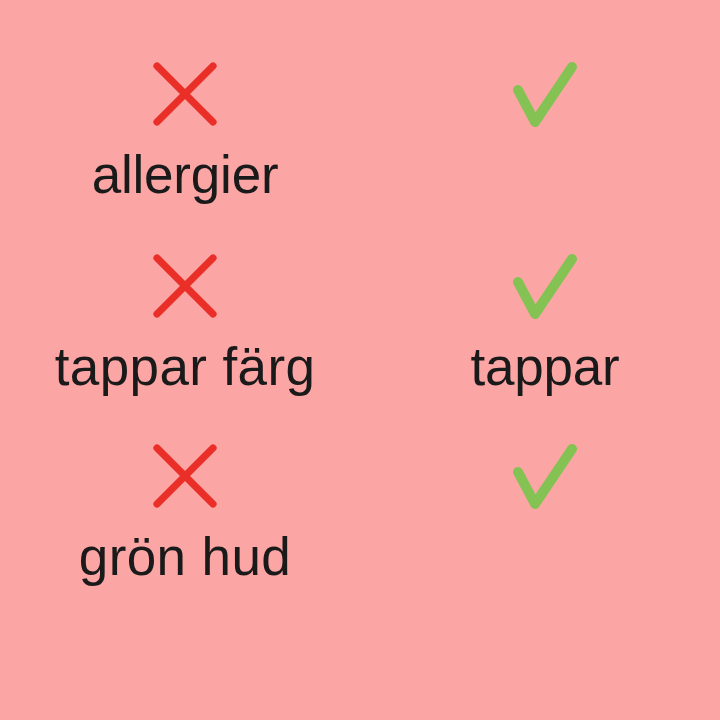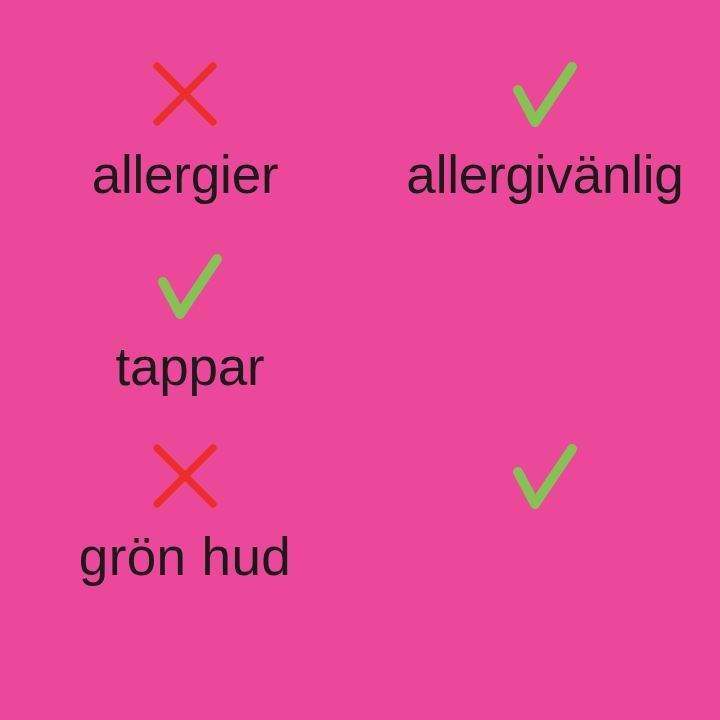--- a/index.html
+++ b/index.html
@@ -10,21 +10,21 @@
     width: 720px;
     height: 720px;
     background: #F7F7EB;
     font-family: "DejaVu Sans", sans-serif;
     overflow: hidden;
   }
   #comparison-board {
     position: relative;
     width: 720px;
     height: 720px;
-    background: #ec4899;
+    background: #fca5a5;
   }
   .row {
     position: absolute;
     left: 0;
     width: 720px;
     display: flex;
     flex-direction: row;
   }
   #row-0 { top: 62px; }
   #row-1 { top: 254px; }
@@ -76,25 +76,35 @@
         </svg>
       </span>
       <span class="label">allergier</span>
     </div>
     <div class="cell positive">
       <span class="mark">
         <svg width="64" height="66" viewBox="0 0 64 66" aria-hidden="true">
           <polyline points="5,28 22,60 59,5" fill="none" stroke="#85C254" stroke-width="10" stroke-linecap="round" stroke-linejoin="round"></polyline>
         </svg>
       </span>
-      <span class="label">allergivänlig</span>
     </div>
   </div>
 
   <div class="row" id="row-1">
+    <div class="cell negative">
+      <span class="mark">
+        <svg width="64" height="64" viewBox="0 0 64 64" aria-hidden="true">
+          <g stroke="#EA2E28" stroke-width="7.2" stroke-linecap="round">
+            <line x1="4" y1="4" x2="60" y2="60"></line>
+            <line x1="60" y1="4" x2="4" y2="60"></line>
+          </g>
+        </svg>
+      </span>
+      <span class="label roomy">tappar färg</span>
+    </div>
     <div class="cell positive">
       <span class="mark">
         <svg width="64" height="66" viewBox="0 0 64 66" aria-hidden="true">
           <polyline points="5,28 22,60 59,5" fill="none" stroke="#85C254" stroke-width="10" stroke-linecap="round" stroke-linejoin="round"></polyline>
         </svg>
       </span>
       <span class="label">tappar</span>
     </div>
   </div>
 

